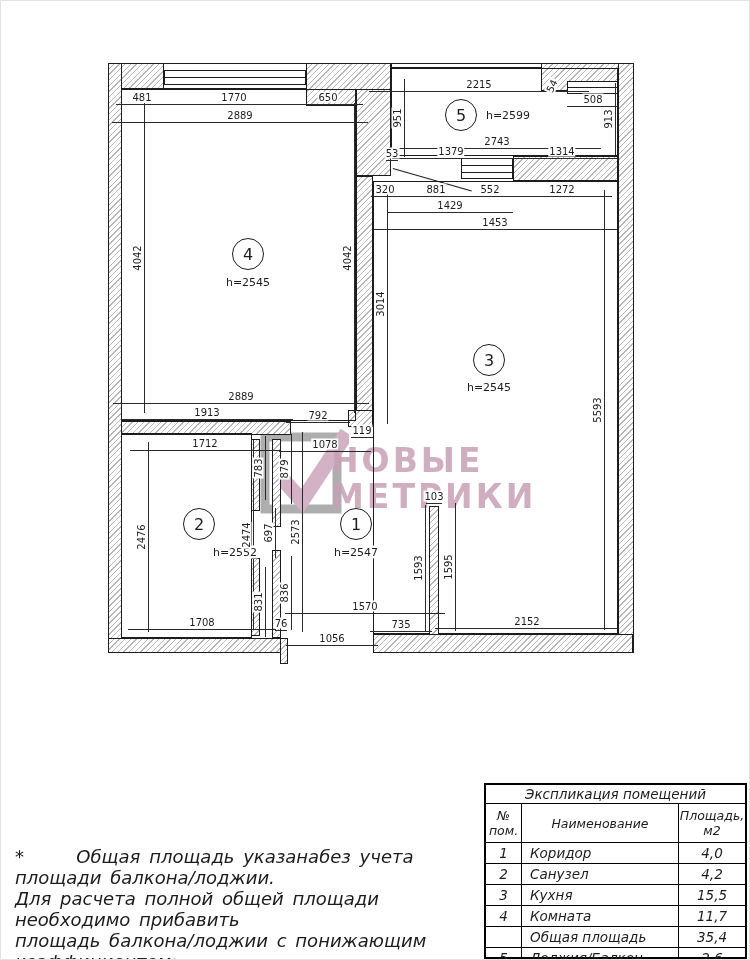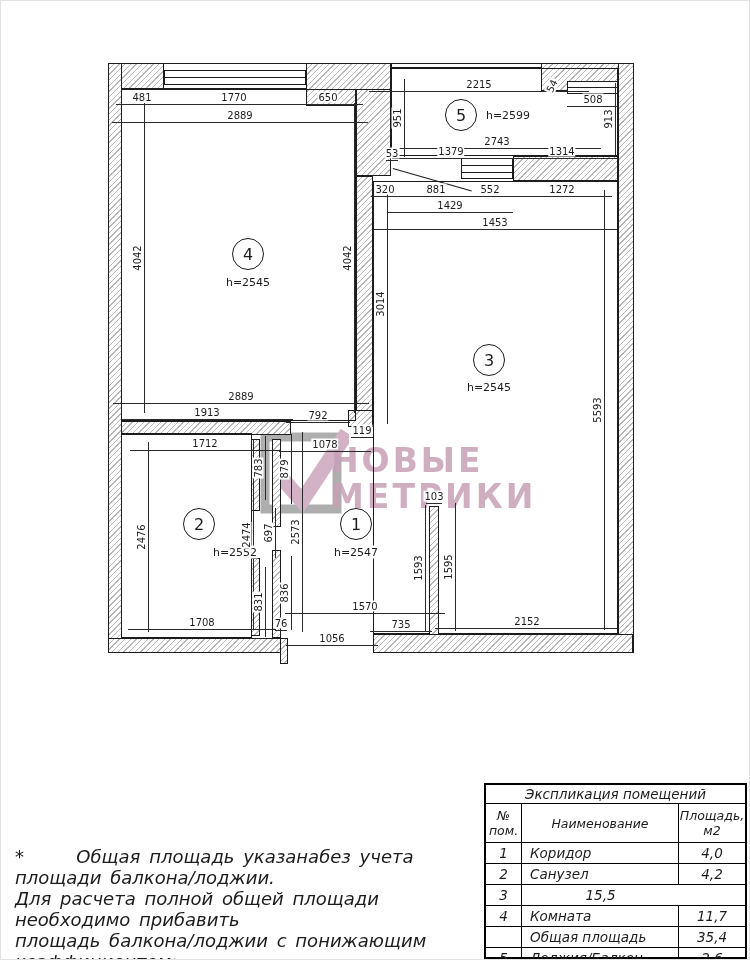--- a/index.html
+++ b/index.html
@@ -216,20 +216,21 @@
           <div class="tcell c1">Коридор</div>
           <div class="tcell c2">4,0</div>
         </div>
         <div class="trow">
           <div class="tcell c0">2</div>
           <div class="tcell c1">Санузел</div>
           <div class="tcell c2">4,2</div>
         </div>
         <div class="trow">
           <div class="tcell c0">3</div>
+          <div class="tcell c1">Кухня</div>
           <div class="tcell c2">15,5</div>
         </div>
         <div class="trow">
           <div class="tcell c0">4</div>
           <div class="tcell c1">Комната</div>
           <div class="tcell c2">11,7</div>
         </div>
         <div class="trow">
           <div class="tcell c0"></div>
           <div class="tcell c1">Общая площадь</div>

